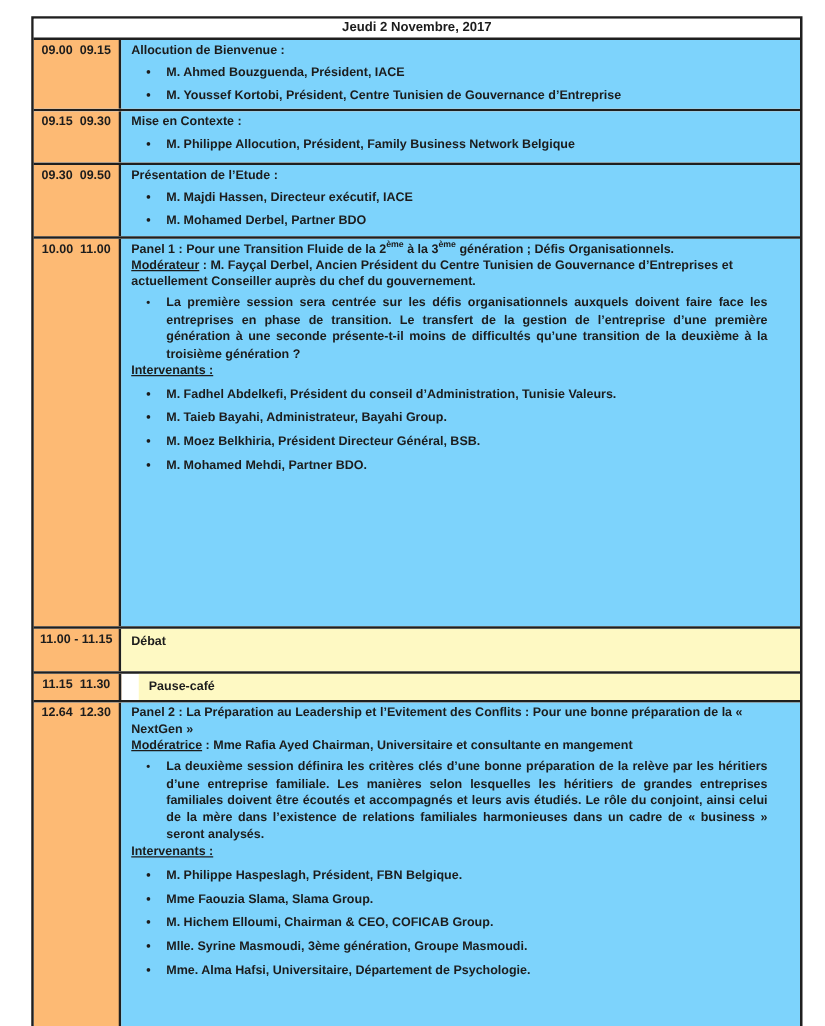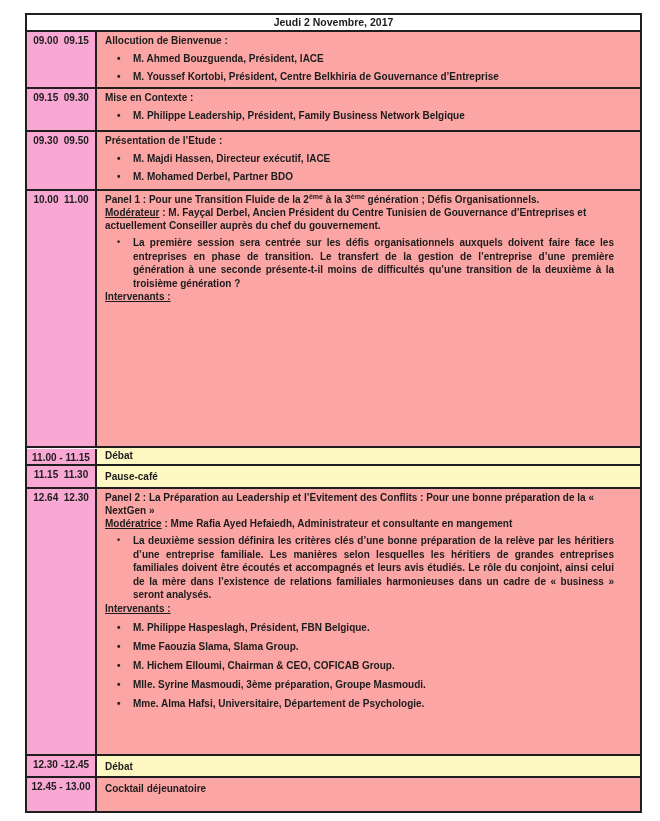--- a/index.html
+++ b/index.html
@@ -34,43 +34,43 @@
     font-size: 10.5px;
     background: #ffffff;
     box-sizing: border-box;
     overflow: hidden;
   }
   .time {
     flex: none;
     width: 70px;
     box-sizing: border-box;
     border-right: 2px solid #1f1f1f;
-    background: #f9a8d4;
+    background: #fdba74;
     text-align: center;
     padding-top: 3px;
     font-size: 10px;
     white-space: pre;
     line-height: 12px;
   }
   .cell {
     flex: 1;
     box-sizing: border-box;
-    background: #fca5a5;
+    background: #7dd3fc;
     padding: 2px 26px 2px 8px;
     font-size: 10px;
     line-height: 13px;
     overflow: hidden;
   }
   .row.hl .cell { background: #fef9c3; padding-top: 4px; }
   .rh0 { height: 57px; }
   .rh1 { height: 43px; }
   .rh2 { height: 59px; }
-  .rh3 { height: 257px; }
-  .rh4 { height: 18px; align-items: flex-end; }
-  .rh5 { height: 23px; }
+  .rh3 { height: 312px; }
+  .rh4 { height: 36px; }
+  .rh5 { height: 23px; gap: 14px; }
   .rh6 { height: 267px; }
   .rh7 { height: 22px; }
   .rh8 { height: 35px; }
   .cell p { margin: 0; }
   .title { margin-top: 2px; }
   ul.names { list-style: none; margin: 0; padding: 0; }
   ul.names li {
     position: relative;
     padding-left: 28px;
     margin-top: 5px;
@@ -101,31 +101,31 @@
     <div class="header-row first">
       <span>Jeudi 2 Novembre, 2017</span>
     </div>
 
     <div class="row rh0">
       <div class="time">09.00  09.15</div>
       <div class="cell">
         <p class="title">Allocution de Bienvenue :</p>
         <ul class="names">
           <li>M. Ahmed Bouzguenda, Président, IACE</li>
-          <li>M. Youssef Kortobi, Président, Centre Belkhiria de Gouvernance d’Entreprise</li>
+          <li>M. Youssef Kortobi, Président, Centre Tunisien de Gouvernance d’Entreprise</li>
         </ul>
       </div>
     </div>
 
     <div class="row rh1">
       <div class="time">09.15  09.30</div>
       <div class="cell">
         <p class="title">Mise en Contexte :</p>
         <ul class="names">
-          <li>M. Philippe Leadership, Président, Family Business Network Belgique</li>
+          <li>M. Philippe Allocution, Président, Family Business Network Belgique</li>
         </ul>
       </div>
     </div>
 
     <div class="row rh2">
       <div class="time">09.30  09.50</div>
       <div class="cell">
         <p class="title">Présentation de l’Etude :</p>
         <ul class="names">
           <li>M. Majdi Hassen, Directeur exécutif, IACE</li>
@@ -136,47 +136,53 @@
 
     <div class="row rh3">
       <div class="time">10.00  11.00</div>
       <div class="cell">
         <p class="title"><span>Panel 1 : Pour une Transition Fluide de la 2</span><sup>ème</sup><span> à la 3</span><sup>ème</sup><span> génération ; Défis Organisationnels.</span></p>
         <p class="moderator"><span class="ul-label">Modérateur</span><span> : M. Fayçal Derbel, Ancien Président du Centre Tunisien de Gouvernance d’Entreprises et actuellement Conseiller auprès du chef du gouvernement.</span></p>
         <ul class="desc">
           <li>La première session sera centrée sur les défis organisationnels auxquels doivent faire face les entreprises en phase de transition. Le transfert de la gestion de l’entreprise d’une première génération à une seconde présente-t-il moins de difficultés qu’une transition de la deuxième à la troisième génération ?</li>
         </ul>
         <p class="speakers-head">Intervenants :</p>
+        <ul class="names wide">
+          <li>M. Fadhel Abdelkefi, Président du conseil d’Administration, Tunisie Valeurs.</li>
+          <li>M. Taieb Bayahi, Administrateur, Bayahi Group.</li>
+          <li>M. Moez Belkhiria, Président Directeur Général, BSB.</li>
+          <li>M. Mohamed Mehdi, Partner BDO.</li>
+        </ul>
       </div>
     </div>
 
     <div class="row rh4 hl">
       <div class="time">11.00 - 11.15</div>
       <div class="cell">Débat</div>
     </div>
 
     <div class="row rh5 hl">
       <div class="time">11.15  11.30</div>
       <div class="cell">Pause-café</div>
     </div>
 
     <div class="row rh6">
       <div class="time">12.64  12.30</div>
       <div class="cell">
         <p class="title">Panel 2 : La Préparation au Leadership et l’Evitement des Conflits : Pour une bonne préparation de la « NextGen »</p>
-        <p class="moderator"><span class="ul-label">Modératrice</span><span> : Mme Rafia Ayed Hefaiedh, Administrateur et consultante en mangement</span></p>
+        <p class="moderator"><span class="ul-label">Modératrice</span><span> : Mme Rafia Ayed Chairman, Universitaire et consultante en mangement</span></p>
         <ul class="desc">
           <li>La deuxième session définira les critères clés d’une bonne préparation de la relève par les héritiers d’une entreprise familiale. Les manières selon lesquelles les héritiers de grandes entreprises familiales doivent être écoutés et accompagnés et leurs avis étudiés. Le rôle du conjoint, ainsi celui de la mère dans l’existence de relations familiales harmonieuses dans un cadre de « business » seront analysés.</li>
         </ul>
         <p class="speakers-head">Intervenants :</p>
         <ul class="names wide">
           <li>M. Philippe Haspeslagh, Président, FBN Belgique.</li>
           <li>Mme Faouzia Slama, Slama Group.</li>
           <li>M. Hichem Elloumi, Chairman &amp; CEO, COFICAB Group.</li>
-          <li>Mlle. Syrine Masmoudi, 3ème préparation, Groupe Masmoudi.</li>
+          <li>Mlle. Syrine Masmoudi, 3ème génération, Groupe Masmoudi.</li>
           <li>Mme. Alma Hafsi, Universitaire, Département de Psychologie.</li>
         </ul>
       </div>
     </div>
 
     <div class="row rh7 hl">
       <div class="time">12.30 -12.45</div>
       <div class="cell">Débat</div>
     </div>
 

